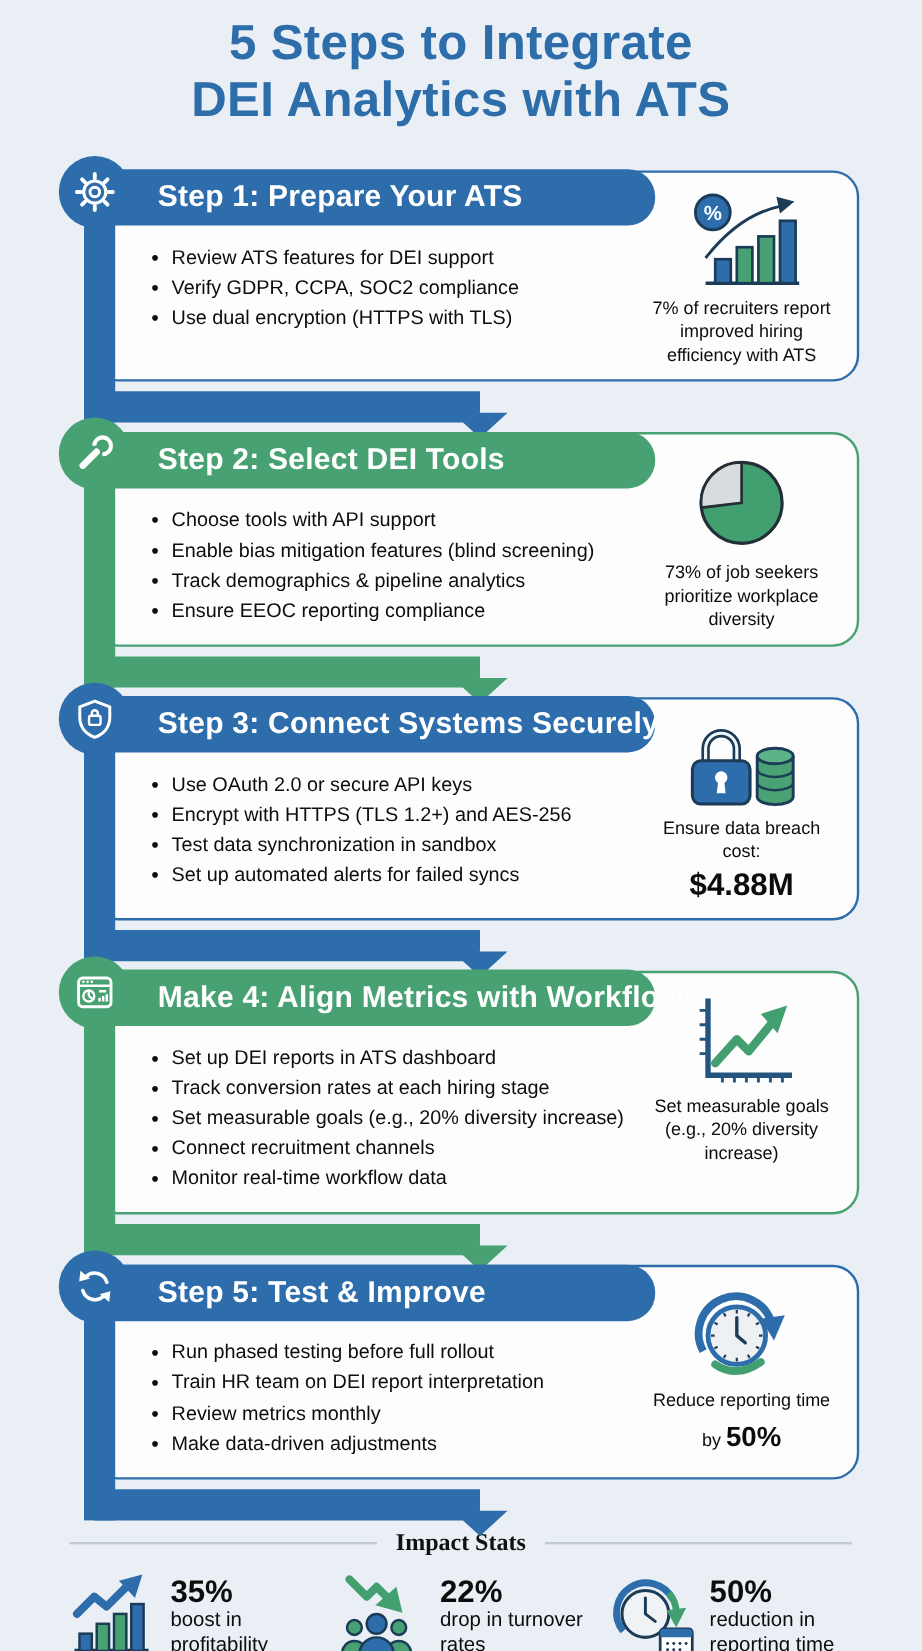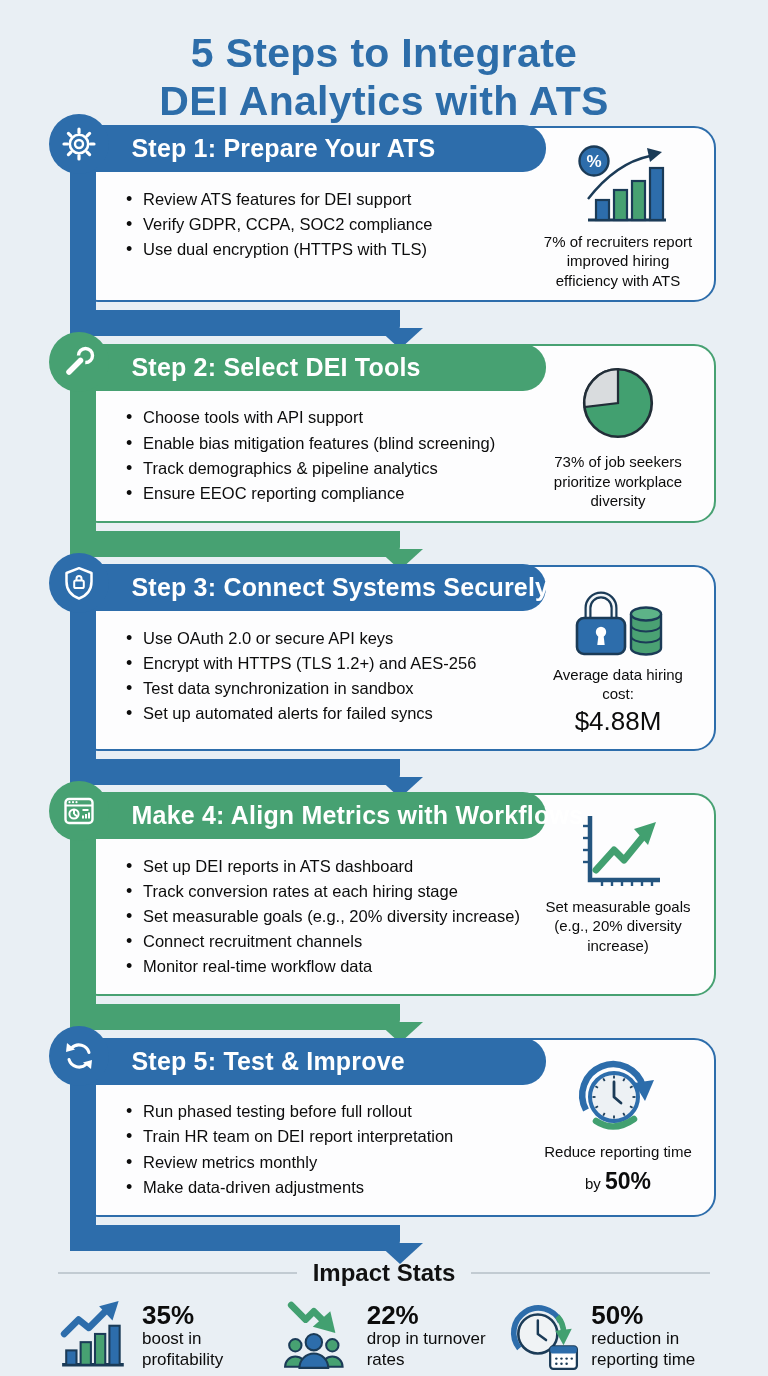--- a/index.html
+++ b/index.html
@@ -5,23 +5,24 @@
   * { box-sizing: border-box; }
   html,body { margin:0; padding:0; }
   body {
     width:768px; height:1376px; overflow:hidden;
     background:#e9eff4;
     font-family:"Liberation Sans","DejaVu Sans",sans-serif;
     color:#0c0c0c;
   }
   
   .title {
-    padding-top:30px; text-align:center;
+    padding-top:12px; text-align:center;
     font-size:41px; font-weight:bold; line-height:1.17;
     color:#2d6da9; letter-spacing:.3px;
+    margin-bottom:34px;
   }
   
   .steps { margin:0 52px 0 76px; }
   .step { position:relative; margin-bottom:42px; }
   .c-blue  { --c:#2d6dab; }
   .c-green { --c:#47a172; }
 
   .band-v {
     position:absolute; left:-6px; top:40px;
     width:26px; height:calc(100% - 6px);
@@ -74,30 +75,30 @@
   }
   ul.bullets li::before {
     content:"•"; position:absolute; left:2px; top:-1px; font-size:18px;
   }
   .stat {
     width:178px; padding:13px 14px 10px 0;
     display:flex; flex-direction:column; align-items:center;
     text-align:center;
   }
   .stat p { margin:5px 0 0; font-size:15px; line-height:1.3; }
-  .stat .stat-big { font-size:26px; font-weight:normal; margin-top:1px; }
+  .stat .stat-big { font-size:26px; font-weight:bold; margin-top:1px; }
   .stat .stat-line b { font-size:23px; }
   
   .impact { margin-top:4px; }
   .impact-heading {
     display:flex; align-items:center; gap:16px;
     margin:0 58px 10px;
   }
   .impact-heading .line { flex:1; height:2px; background:#c2cbd2; }
-  .impact-heading .txt { font-size:24px; font-weight:bold; color:#111; }
+  .impact-heading .txt { font-size:20px; font-weight:bold; color:#111;font-family:Liberation Serif, serif; }
   .impact-row {
     display:flex; justify-content:space-between;
     padding:2px 36px 0 58px;
   }
   .impact-item { display:flex; gap:10px; width:225px; }
   .impact-item .itxt { font-size:17px; line-height:1.22; padding-top:2px; }
   .impact-item .ival { font-size:26px; font-weight:bold; line-height:1.1; }
   svg { display:block; }
 </style>
 </head>
@@ -216,21 +217,21 @@
               <path d="M22 40 V28 a13 13 0 0 1 26 0 V40" fill="none" stroke="#f2f6f8" stroke-width="2.6"></path>
               <rect x="11" y="38" width="48" height="36" rx="7" fill="#2d6dab" stroke="#1b3b57" stroke-width="2.6"></rect>
               <circle cx="35" cy="52" r="5.2" fill="#ffffff"></circle>
               <path d="M32.6 54 h4.8 l1.3 11 h-7.4 Z" fill="#ffffff"></path>
               <path d="M65 34 v34 a15 6.5 0 0 0 30 0 V34" fill="#4aa173" stroke="#1b3b57" stroke-width="2.4"></path>
               <ellipse cx="80" cy="34" rx="15" ry="6.5" fill="#5db388" stroke="#1b3b57" stroke-width="2.4"></ellipse>
               <path d="M65 45 a15 6.5 0 0 0 30 0" stroke="#1b3b57" stroke-width="2" fill="none"></path>
               <path d="M65 56 a15 6.5 0 0 0 30 0" stroke="#1b3b57" stroke-width="2" fill="none"></path>
             </svg>
           </span>
-          <p>Average data hiring cost:</p>
+          <p>Ensure data breach cost:</p>
           <p class="stat-big">$4.88M</p>
         </div>
       </div>
     </div>
     <div class="circle">
       <svg width="36" height="36" viewBox="0 0 36 36">
         <path d="M18 3.2 L30.5 8 V16.5 C30.5 24.8 25.6 30.6 18 33.5 C10.4 30.6 5.5 24.8 5.5 16.5 V8 Z" stroke="#ffffff" stroke-width="2.5" fill="none" stroke-linejoin="round"></path>
         <rect x="13.2" y="15.5" width="9.6" height="7.6" rx="1.6" stroke="#ffffff" stroke-width="2" fill="none"></rect>
         <path d="M15.5 15.5 V13.4 a2.5 2.5 0 0 1 5 0 V15.5" stroke="#ffffff" stroke-width="2" fill="none"></path>
       </svg>

